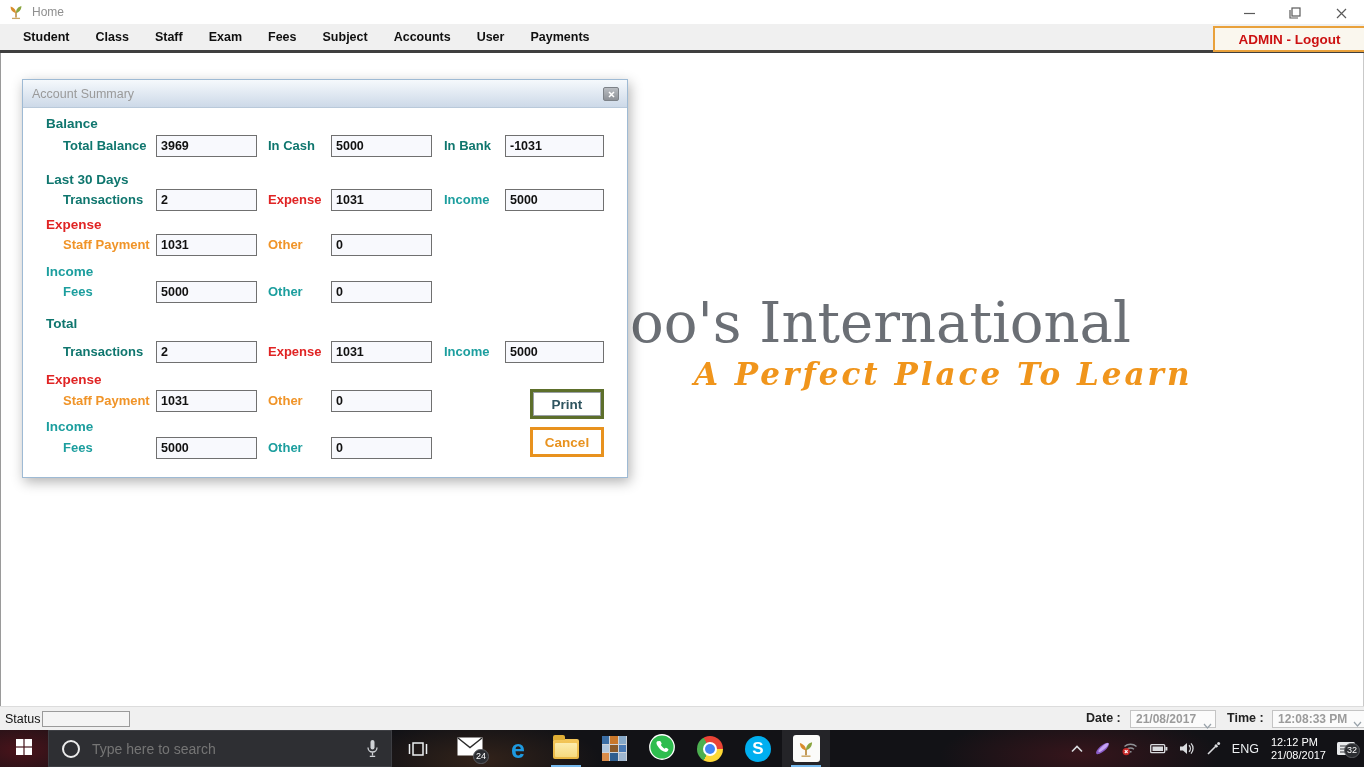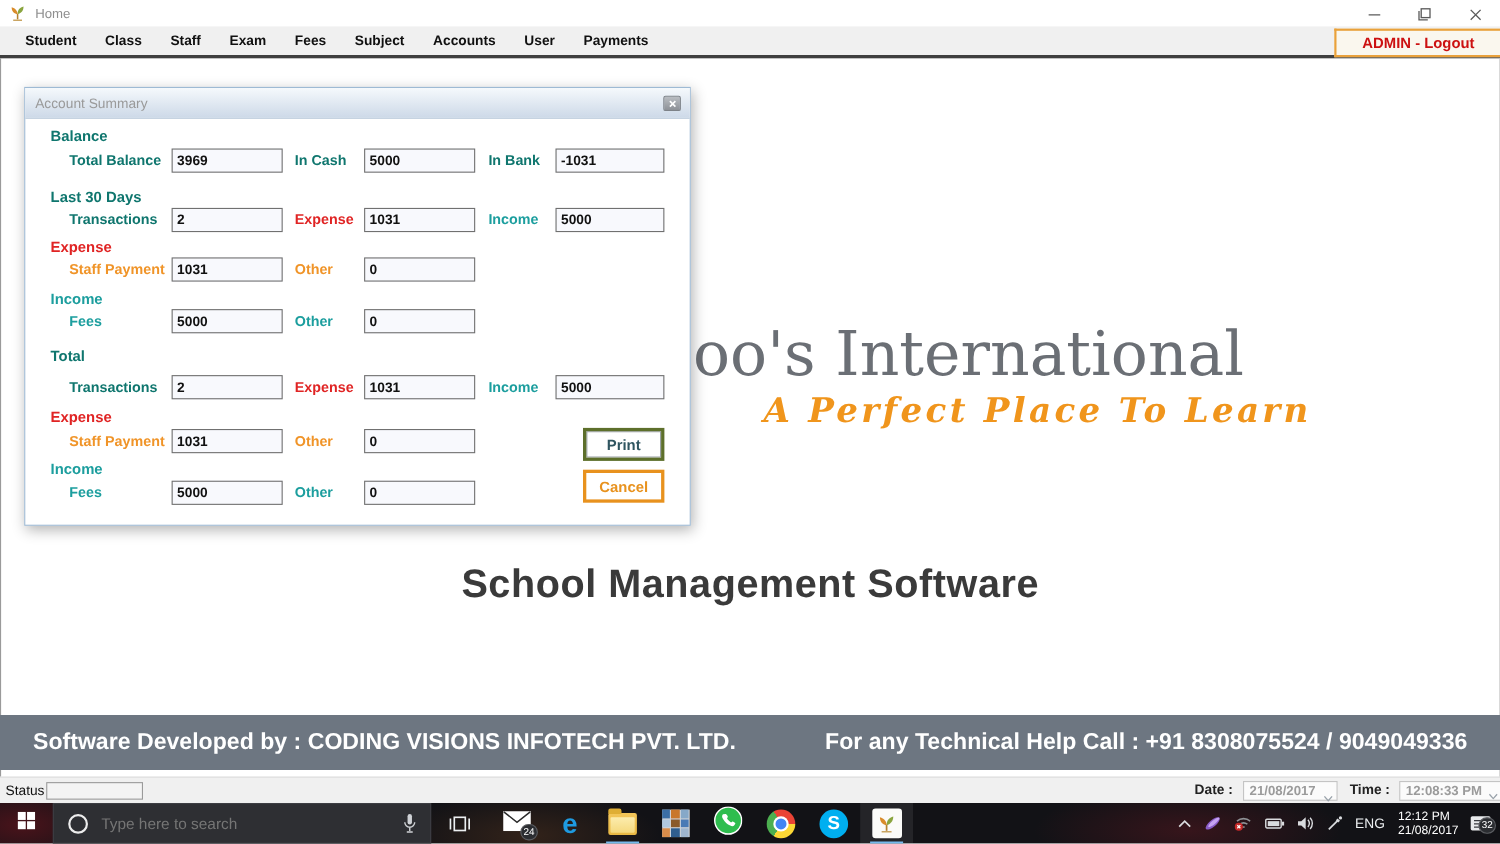--- a/index.html
+++ b/index.html
@@ -172,21 +172,20 @@
     <span class="menu-item">User</span>
     <span class="menu-item">Payments</span>
   </div>
   <div class="logout-btn">ADMIN - Logout</div>
 
   <div class="window-frame-l"></div>
   <div class="window-frame-r"></div>
 
   <div class="logo-text">oo's International</div>
   <div class="tagline">A Perfect Place To Learn</div>
-  <div class="product-title">School Management Software</div>
 
   <div class="dialog">
     <div class="dialog-titlebar">
       <span class="dialog-title">Account Summary</span>
       <span class="dialog-close">
         <svg width="7" height="7">
             <path d="M1 1 L6 6 M6 1 L1 6" stroke="#fff" stroke-width="1.5"></path>
           </svg>
       </span>
     </div>
@@ -236,24 +235,20 @@
     <div class="dlg-heading c-teal" style="left:23px; top:339px;">Income</div>
     <div class="dlg-label c-teal" style="left:40px; top:357px;">Fees</div>
     <input class="dlg-input" style="left: 133px; top: 357px;" value="5000">
     <div class="dlg-label c-teal" style="left:245px; top:357px;">Other</div>
     <input class="dlg-input" style="left: 308px; top: 357px;" value="0">
 
     <button class="btn-print">Print</button>
     <button class="btn-cancel">Cancel</button>
   </div>
 
-  <div class="footer">
-    <span>Software Developed by : CODING VISIONS INFOTECH PVT. LTD.</span>
-    <span>For any Technical Help Call : +91 8308075524 / 9049049336</span>
-  </div>
 
   <div class="statusbar">
     <span class="status-label">Status</span>
     <div class="status-progress"></div>
     <span class="sb-bold" style="left:1086px;">Date :</span>
     <div class="sb-combo" style="left:1130px; width:86px;">
       <span>21/08/2017</span>
       <span class="chev">
         <svg width="9" height="6">
             <path d="M1 1 L4.5 5 L8 1" fill="none" stroke="#9aa3ab" stroke-width="1.2"></path>

